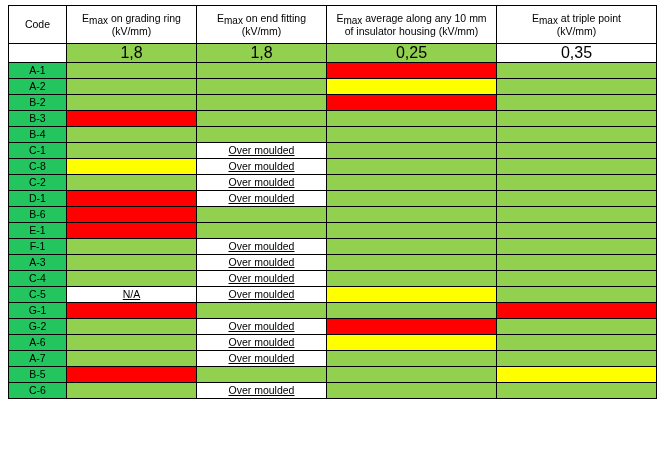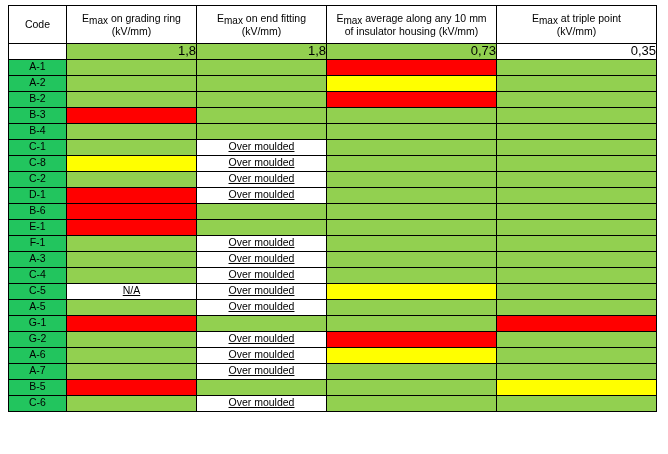--- a/index.html
+++ b/index.html
@@ -53,22 +53,21 @@
     line-height: 1.2;
   }
   sub {
     font-size: 10px;
     vertical-align: baseline;
     position: relative;
     top: 2px;
   }
   tr.limits td {
     height: 15px;
-    font-size: 13px;
-    text-align: right;
+    font-size: 16px;
   }
   tbody.rows td {
     height: 16px;
   }
   td.code {
     background: #22c55e;
   }
   td.green  { background: #92d050; }
   td.red    { background: #ff0000; }
   td.yellow { background: #ffff00; }
@@ -109,21 +108,21 @@
         </td>
         <td class="white">
           <span class="hdr"><span>E</span><sub>max</sub><span> at triple point</span></span>
           <span class="hdr">(kV/mm)</span>
         </td>
       </tr>
       <tr class="limits">
         <td class="white"></td>
         <td class="green">1,8</td>
         <td class="green">1,8</td>
-        <td class="green">0,73</td>
+        <td class="green">0,25</td>
         <td class="white">0,35</td>
       </tr>
     </thead>
     <tbody class="rows" id="tbody">
         <tr>
           <td class="code">A-1</td>
           <td class="green"></td>
           <td class="green"></td>
           <td class="red"></td>
           <td class="green"></td>
@@ -217,27 +216,20 @@
           <td class="green"></td>
           <td class="white txt">Over moulded</td>
           <td class="green"></td>
           <td class="green"></td>
         </tr>
         <tr>
           <td class="code">C-5</td>
           <td class="white txt">N/A</td>
           <td class="white txt">Over moulded</td>
           <td class="yellow"></td>
-          <td class="green"></td>
-        </tr>
-        <tr>
-          <td class="code">A-5</td>
-          <td class="green"></td>
-          <td class="white txt">Over moulded</td>
-          <td class="green"></td>
           <td class="green"></td>
         </tr>
         <tr>
           <td class="code">G-1</td>
           <td class="red"></td>
           <td class="green"></td>
           <td class="green"></td>
           <td class="red"></td>
         </tr>
         <tr>

